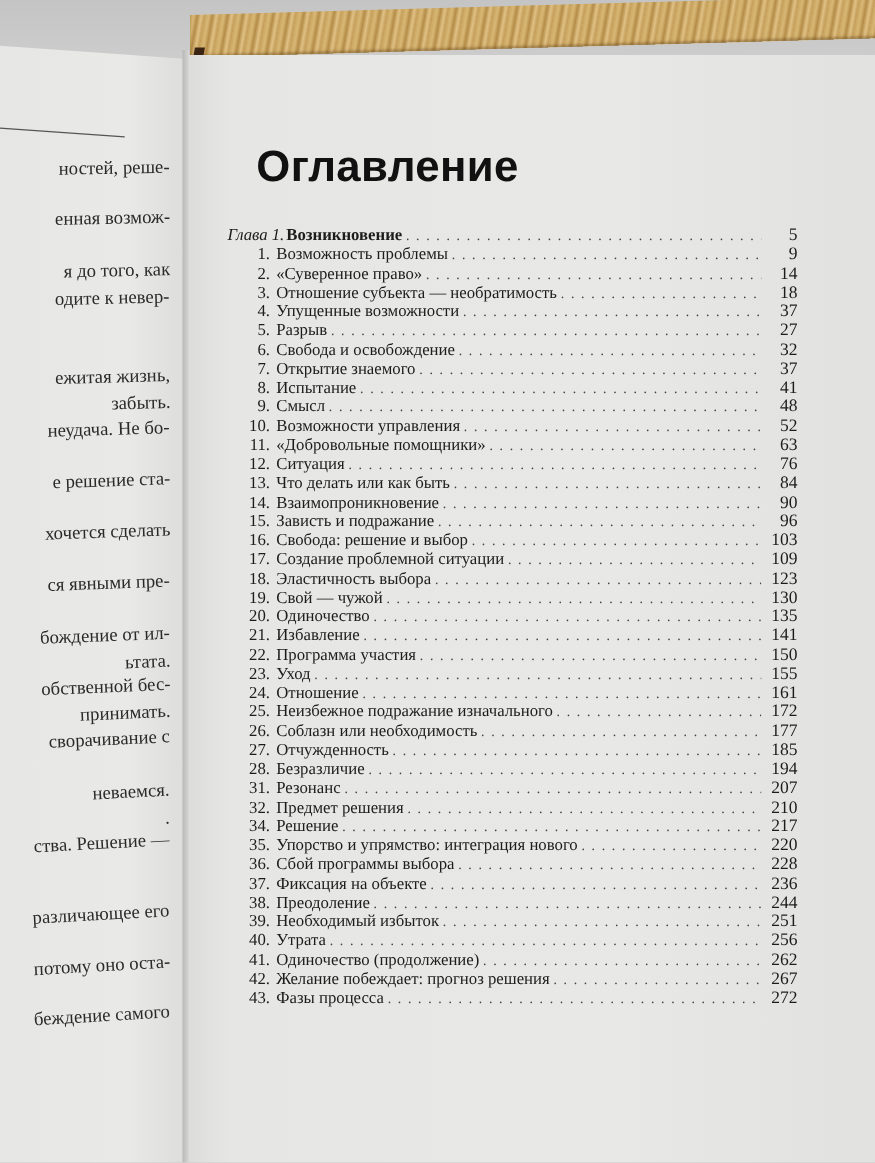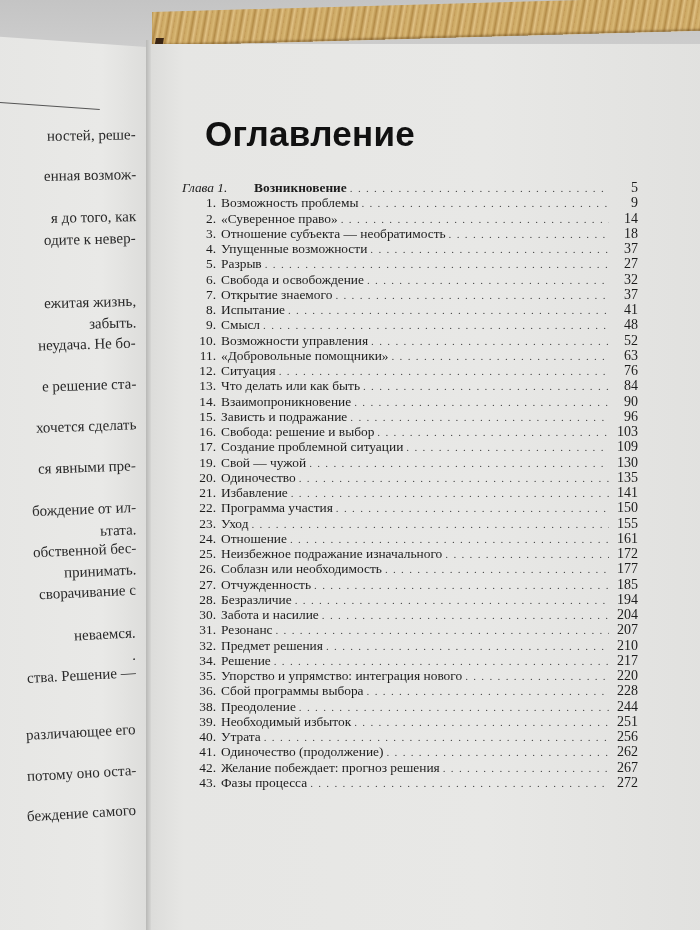--- a/index.html
+++ b/index.html
@@ -53,21 +53,21 @@
   .toc {
     position:absolute; left:182px; top:180px; width:456px;
     font-size:13.4px; color:#1c1c1c;
   }
   .row {
     display:flex; align-items:baseline; height:15.25px; line-height:15.25px;
     white-space:nowrap;
   }
   .num { width:34px; text-align:right; padding-right:5px; flex:none; }
   .chapter-label { font-style:italic; width:39px; flex:none; text-align:left; }
-  .chapter-title { font-weight:bold; padding-left:8px;margin-left:25px; }
+  .chapter-title { font-weight:bold; padding-left:8px; }
   .label { flex:none;text-align:right; }
   .dots {
     flex:1; overflow:hidden; margin:0 3px; color:#444;
     letter-spacing:5.3px; font-size:11px;
   }
   .dots::before {
     content:". . . . . . . . . . . . . . . . . . . . . . . . . . . . . . . . . . . . . . . . . . . . . . . . . . . . . . . . . . . . . . . . . . . . . . . . . . . . . . . . . . . . . . . . . . . .";
     letter-spacing:1.3px;
   }
   .page { flex:none; width:26px; text-align:right; font-size:14px; }
@@ -213,20 +213,26 @@
       <span class="dots"></span>
       <span class="page">103</span>
     </div>
     <div class="row">
       <span class="num">17.</span>
       <span class="label">Создание проблемной ситуации</span>
       <span class="dots"></span>
       <span class="page">109</span>
     </div>
     <div class="row">
+      <span class="num">18.</span>
+      <span class="label">Эластичность выбора</span>
+      <span class="dots"></span>
+      <span class="page">123</span>
+    </div>
+    <div class="row">
       <span class="num">19.</span>
       <span class="label">Свой — чужой</span>
       <span class="dots"></span>
       <span class="page">130</span>
     </div>
     <div class="row">
       <span class="num">20.</span>
       <span class="label">Одиночество</span>
       <span class="dots"></span>
       <span class="page">135</span>
@@ -273,26 +279,20 @@
       <span class="dots"></span>
       <span class="page">185</span>
     </div>
     <div class="row">
       <span class="num">28.</span>
       <span class="label">Безразличие</span>
       <span class="dots"></span>
       <span class="page">194</span>
     </div>
     <div class="row">
-      <span class="num">30.</span>
-      <span class="label">Забота и насилие</span>
-      <span class="dots"></span>
-      <span class="page">204</span>
-    </div>
-    <div class="row">
       <span class="num">31.</span>
       <span class="label">Резонанс</span>
       <span class="dots"></span>
       <span class="page">207</span>
     </div>
     <div class="row">
       <span class="num">32.</span>
       <span class="label">Предмет решения</span>
       <span class="dots"></span>
       <span class="page">210</span>
@@ -309,20 +309,26 @@
       <span class="dots"></span>
       <span class="page">220</span>
     </div>
     <div class="row">
       <span class="num">36.</span>
       <span class="label">Сбой программы выбора</span>
       <span class="dots"></span>
       <span class="page">228</span>
     </div>
     <div class="row">
+      <span class="num">37.</span>
+      <span class="label">Фиксация на объекте</span>
+      <span class="dots"></span>
+      <span class="page">236</span>
+    </div>
+    <div class="row">
       <span class="num">38.</span>
       <span class="label">Преодоление</span>
       <span class="dots"></span>
       <span class="page">244</span>
     </div>
     <div class="row">
       <span class="num">39.</span>
       <span class="label">Необходимый избыток</span>
       <span class="dots"></span>
       <span class="page">251</span>

